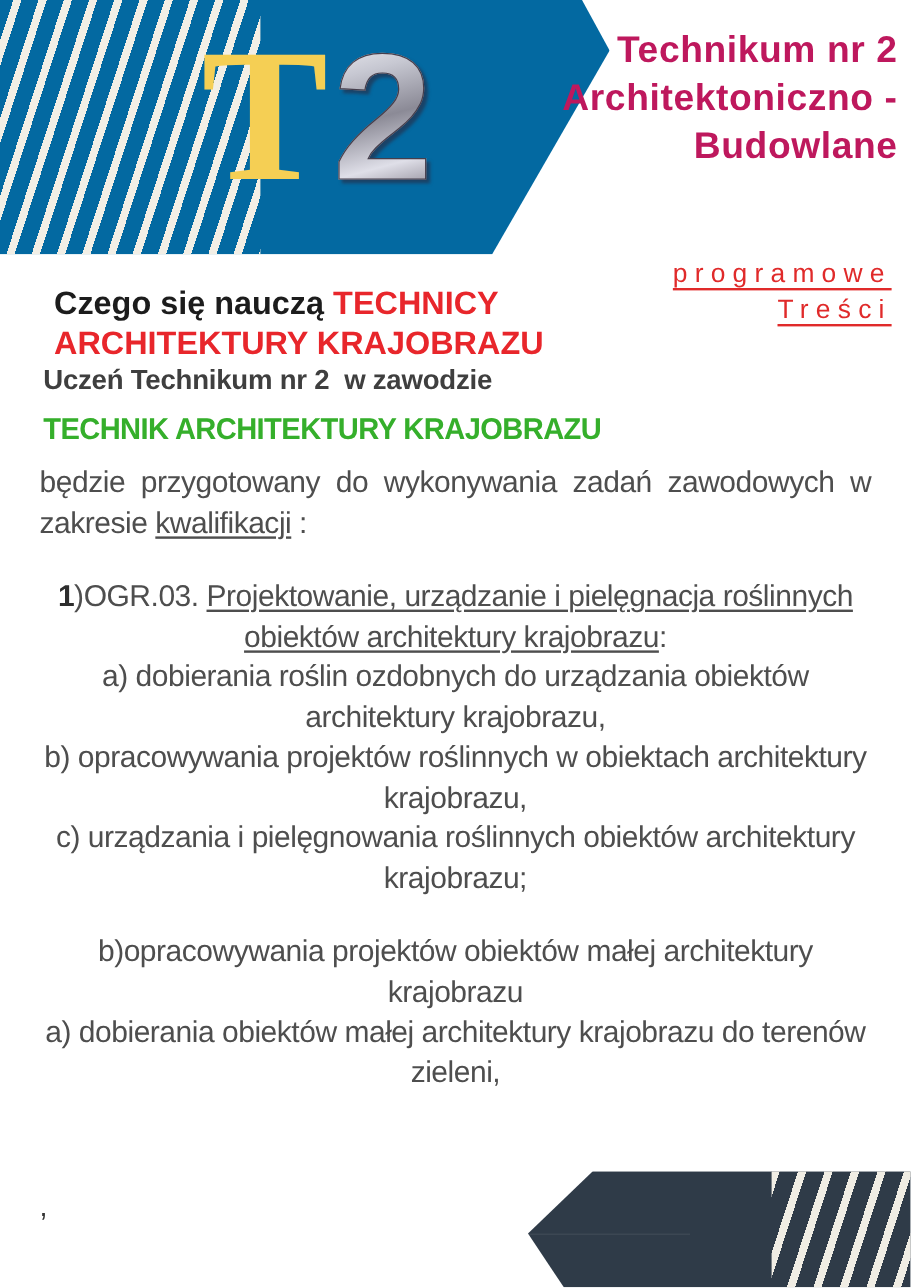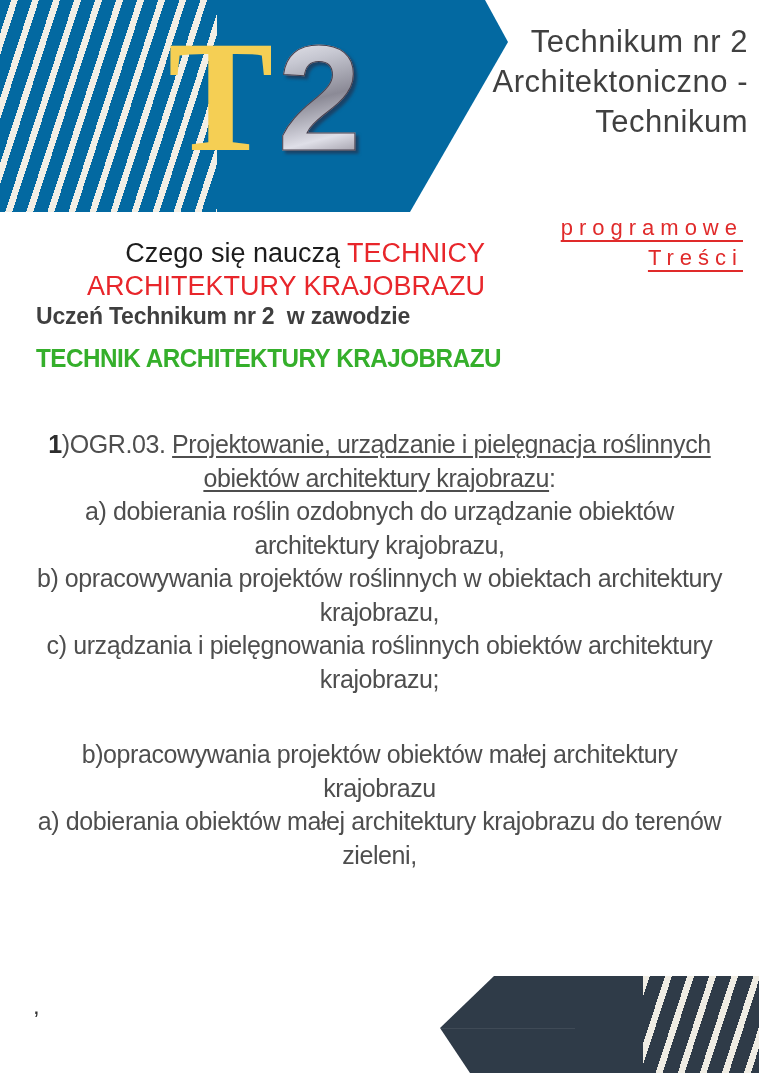--- a/index.html
+++ b/index.html
@@ -34,40 +34,40 @@
     font-weight:700;font-size:150px;margin-left:4px;
     background:linear-gradient(165deg,#f4f4f8 8%,#c7c8d2 28%,#8b8a96 50%,#dfdfe8 72%,#57505e 98%);
     -webkit-background-clip:text;background-clip:text;color:transparent;
     -webkit-text-stroke:1px #453e4c;
     filter:drop-shadow(3px 3px 1.5px rgba(45,35,55,.55));
   }
 
   
   .school-name{
     position:absolute;top:22px;right:11px;width:330px;
-    text-align:right;color:#404040;
-    font-weight:400;font-size:31px;line-height:40px;
+    text-align:right;color:#be185d;
+    font-weight:700;font-size:31px;line-height:40px;
     letter-spacing:.5px;
   }
 
   
   .tresci{
     position:absolute;top:213px;right:16px;width:330px;
     text-align:right;color:#e02a2a;
     font-size:22px;line-height:30px;font-weight:400;
     letter-spacing:6px;
   }
   .tresci-line{
     text-decoration:underline;text-decoration-thickness:2px;text-underline-offset:5px;
   }
 
   
   .intro-heading{
     position:absolute;left:45px;top:237px;width:440px;
-    font-size:27px;font-weight:400;line-height:33px;color:#1c1c1c;text-align:right;
+    font-size:27px;font-weight:700;line-height:33px;color:#1c1c1c;
   }
   .red{color:#e8262b;}
   .subheading{
     position:absolute;left:36px;top:303px;width:500px;
     font-size:23px;color:#3f3f3f;white-space:pre-wrap;letter-spacing:-0.2px;font-weight:bold;
   }
   .profession{
     position:absolute;left:36px;top:344px;width:600px;
     font-size:25px;font-weight:700;color:#35af2b;letter-spacing:-0.5px;
     transform:scaleX(.97);transform-origin:left center;
@@ -75,21 +75,21 @@
 
   
   .content-col{
     position:absolute;left:33px;top:386px;width:693px;
     font-size:25px;line-height:33.5px;color:#4e4e4e;letter-spacing:-0.4px;
   }
   .paragraph{margin:0;text-align:justify;}
   .u{
     text-decoration:underline;text-decoration-thickness:2px;text-underline-offset:3px;
   }
-  .section{margin-top:42px;text-align:center;}
+  .section{margin-top:28px;text-align:center;}
   .section-num{font-weight:700;color:#2d2d2d;}
   .section-items{margin:0;}
 
   
   .stray-comma{
     position:absolute;left:33px;top:992px;font-size:24px;color:#333333;
   }
   .bottom-banner{
     position:absolute;left:440px;top:976px;width:319px;height:97px;
     background:#2f3b48;
@@ -113,46 +113,49 @@
   <div class="top-banner">
     <div class="top-stripes"></div>
     <div class="logo">
       <span class="logo-t">T</span><span class="logo-2">2</span>
     </div>
   </div>
 
   <div class="school-name">
     <div>Technikum nr 2</div>
     <div>Architektoniczno -</div>
-    <div>Technikum</div>
+    <div>Budowlane</div>
   </div>
 
   <div class="tresci">
     <div class="tresci-line">programowe</div>
     <div class="tresci-line">Treści</div>
   </div>
 
   <div class="intro-heading">
     <span>Czego się nauczą </span><span class="red">TECHNICY</span><br>
     <span class="red">ARCHITEKTURY KRAJOBRAZU</span>
   </div>
 
   <div class="subheading">Uczeń Technikum nr 2  w zawodzie</div>
 
   <div class="profession">TECHNIK ARCHITEKTURY KRAJOBRAZU</div>
 
   <div class="content-col">
 
+    <p class="paragraph">
+      <span>będzie przygotowany do wykonywania zadań zawodowych w zakresie </span><span class="u">kwalifikacji</span><span> :</span>
+    </p>
 
     <div class="section">
       <div class="section-title">
         <span class="section-num">1</span><span>)OGR.03. </span><span class="u">Projektowanie, urządzanie i pielęgnacja roślinnych obiektów architektury krajobrazu</span><span>:</span>
       </div>
       <div class="section-items">
-        <div>a) dobierania roślin ozdobnych do urządzanie obiektów architektury krajobrazu,</div>
+        <div>a) dobierania roślin ozdobnych do urządzania obiektów architektury krajobrazu,</div>
         <div>b) opracowywania projektów roślinnych w obiektach architektury krajobrazu,</div>
         <div>c) urządzania i pielęgnowania roślinnych obiektów architektury krajobrazu;</div>
       </div>
     </div>
 
     <div class="section">
       <div class="section-items">
         <div>b)opracowywania projektów obiektów małej architektury krajobrazu</div>
         <div>a) dobierania obiektów małej architektury krajobrazu do terenów zieleni,</div>
       </div>

